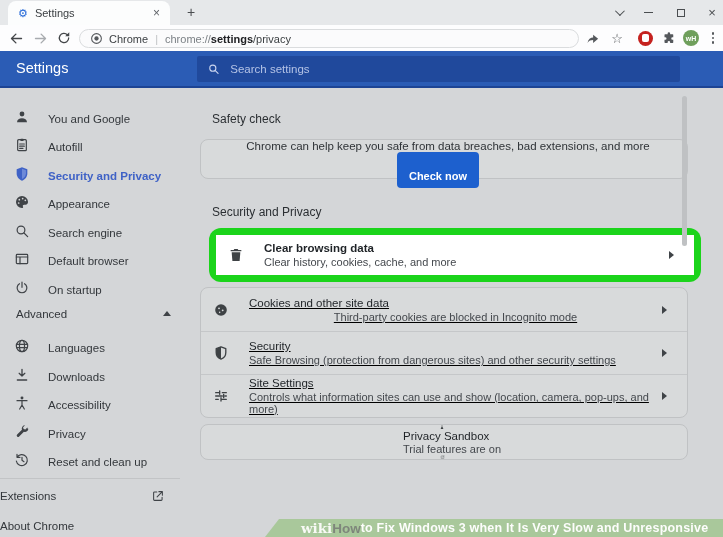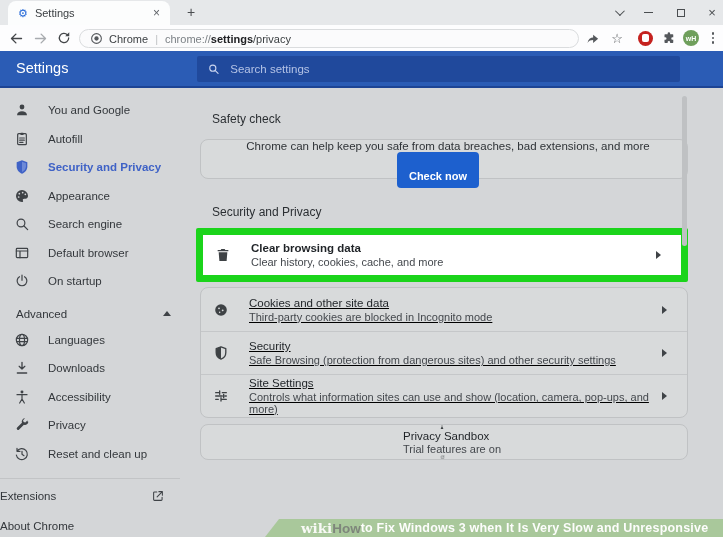--- a/index.html
+++ b/index.html
@@ -46,42 +46,42 @@
   .hdr-title { position:absolute; left:16px; top:0; height:35px; line-height:35px; color:#fff; font-size:14.5px; }
   .searchbox { position:absolute; left:197px; top:5px; width:483px; height:26px; background:#20499c; border-radius:2px; display:flex; align-items:center; padding:0 10px; }
   .searchbox input { background:transparent; border:none; outline:none; color:#dbe4f7; font-size:11.5px; margin-left:10px; width:100%; font-family:"Liberation Sans", sans-serif; }
   .searchbox input::placeholder { color:#b4c3e6; }
 
   
   .content { position:absolute; left:0; top:88px; width:723px; height:449px; background:#d4d6d8; }
 
   
   .sidebar { position:absolute; left:0; top:0; width:195px; height:449px; padding-top:8px; }
-  .sb-item { height:28.5px; display:flex; align-items:center; padding-left:14px; cursor:pointer; }
+  .sb-item { height:28.5px; display:flex; align-items:flex-end; padding-left:14px; cursor:pointer; }
   .sb-item svg { flex:0 0 16px; }
   .sb-label { font-size:11.5px; color:#33373b; margin-left:18px; }
   .sb-item.selected .sb-label { color:#3f62c6; font-weight:bold; }
   .sb-hdr { height:24px; margin-top:6px; display:flex; align-items:center; padding:0 24px 0 16px; justify-content:space-between; cursor:pointer; }
   .sb-hdr span { font-size:11.5px; color:#33373b; }
   .caret-up { width:0; height:0; border-left:4px solid transparent; border-right:4px solid transparent; border-bottom:5px solid #3f4347; }
   .sb-divider { height:1px; background:#c2c4c6; margin:10px 15px 0 0; }
   .sb-foot { height:26px; margin-top:4px; display:flex; align-items:center; padding:0 30px 0 0; justify-content:space-between; cursor:pointer; }
   .sb-foot span { font-size:11.5px; color:#33373b; }
 
   
   .main { position:absolute; left:195px; top:0; width:528px; height:449px; }
   .sec-h { font-size:12px; color:#2b2f33; margin-left:17px; }
   .sec-h.first { padding-top:24px; }
   .sec-h.second { margin-top:26px; }
   .card { margin-left:5px; width:488px; background:#d8dadb; border:1px solid #c0c2c4; border-radius:8px;flex-direction:column; }
   .safety-card { margin-top:13px; height:40px; display:flex; align-items:center; padding:0 24px 0 12px; }
   .safety-text { font-size:11.5px; color:#2f3337; margin-left:20px; flex:1; }
   .btn-blue { background:#1d60ce; color:#fff; font-size:11px; font-weight:bold; border:none; border-radius:4px; height:23px; padding:18px 12px; cursor:pointer; font-family:"Liberation Sans", sans-serif; }
 
-  .hl-box { margin-top:9px; margin-left:1px; width:492px; height:54px; background:#1bd41b; padding:7px; border-radius:2px; }
+  .hl-box { margin-top:9px; margin-left:14px; width:492px; height:54px; background:#1bd41b; padding:7px; border-radius:12px; }
   .hl-row { width:100%; height:40px; background:#ffffff; display:flex; align-items:center; padding:0 20px 0 12px; cursor:pointer; }
 
   .row { height:43px; display:flex; align-items:center; padding:0 20px 0 12px; cursor:pointer;text-decoration:underline; }
   .row + .row { border-top:1px solid #c5c7c9; }
   .row-texts { margin-left:20px; flex:1; }
   .row-title { font-size:11.5px; color:#1f2327; }
   .row-sub { font-size:11px; color:#44484d; margin-top:2px; }
   .chev-right { width:0; height:0; border-top:4px solid transparent; border-bottom:4px solid transparent; border-left:5px solid #3f4347; }
   .group-card { margin-top:5px; }
   .sandbox-card { margin-top:6px; height:36px; display:flex; align-items:center; padding:0 16px 0 12px; }
@@ -330,21 +330,21 @@
       <div class="card group-card">
         <div class="row">
           <svg width="16" height="16" viewBox="0 0 24 24">
               <circle class="icon-fill" style="fill:#3e4245" cx="12" cy="12" r="8.7"></circle>
               <circle cx="9" cy="9.5" r="1.4" fill="#d8dadb"></circle>
               <circle cx="14.5" cy="12.5" r="1.4" fill="#d8dadb"></circle>
               <circle cx="10" cy="15.5" r="1.2" fill="#d8dadb"></circle>
             </svg>
           <span class="row-texts">
             <span class="row-title" style="display:block;">Cookies and other site data</span>
-            <span class="row-sub" style="display:block;">Third-party cookies are blocked in Incognito mode</span>
+            <span class="row-sub" style="display:block;text-align:center;">Third-party cookies are blocked in Incognito mode</span>
           </span>
           <span class="chev-right"></span>
         </div>
         <div class="row">
           <svg width="16" height="16" viewBox="0 0 24 24">
               <path class="icon-dark" style="stroke:#3e4245;stroke-width:2" d="M12 2.8l7.2 2.7v5.7c0 4.4-3 8.4-7.2 9.9-4.2-1.5-7.2-5.5-7.2-9.9V5.5z"></path>
               <path class="icon-fill" style="fill:#3e4245" d="M12 2.8v18.3c-4.2-1.5-7.2-5.5-7.2-9.9V5.5z"></path>
             </svg>
           <span class="row-texts">
             <span class="row-title" style="display:block;">Security</span>

